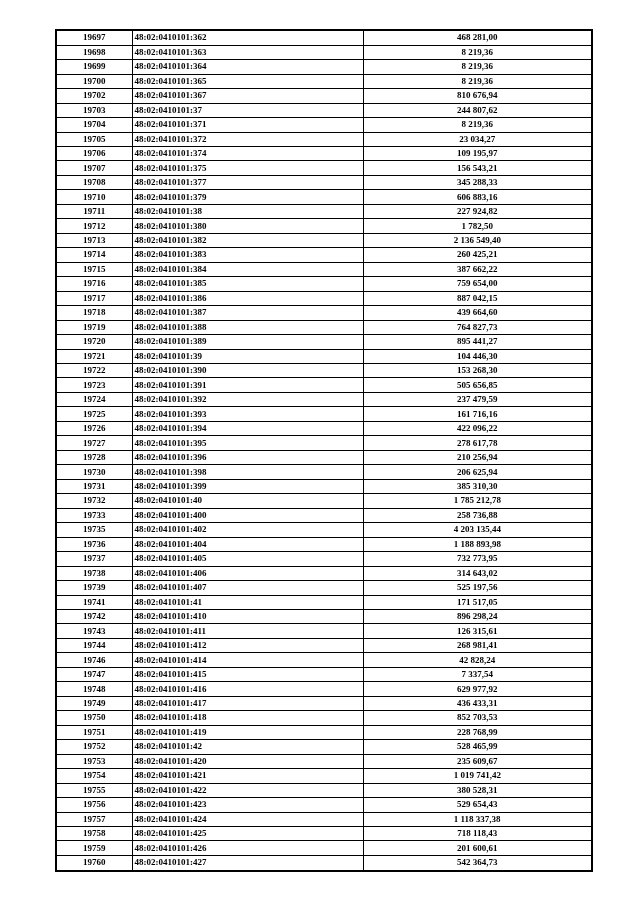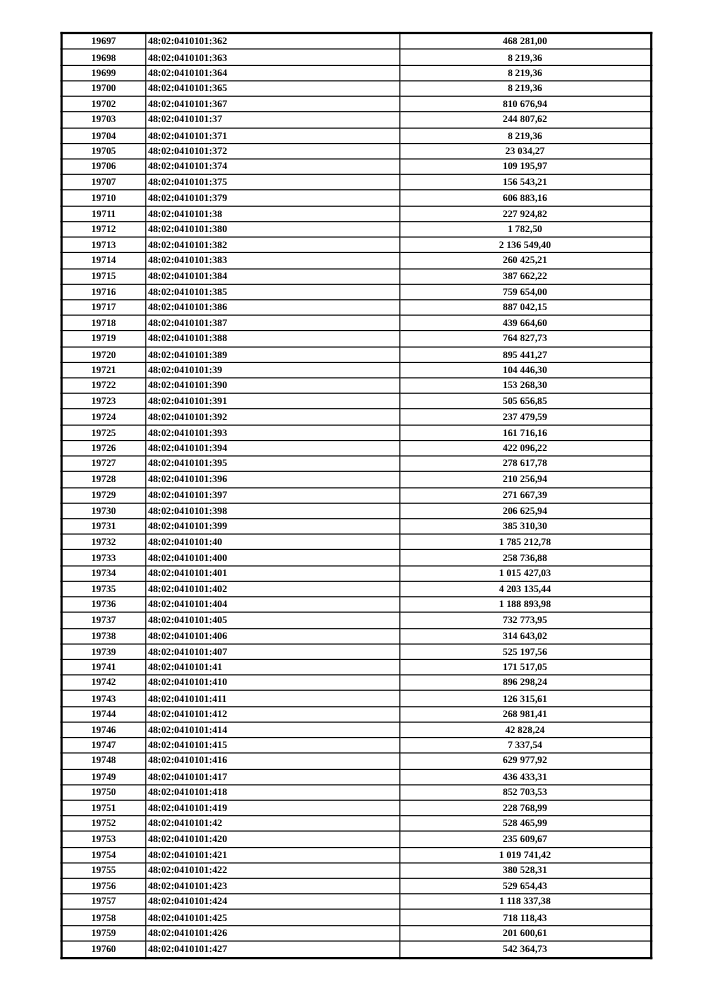--- a/index.html
+++ b/index.html
@@ -92,20 +92,25 @@
     <td class="col-num">19706</td>
     <td class="col-code">48:02:0410101:374</td>
     <td class="col-value">109 195,97</td>
   </tr>
         <tr>
     <td class="col-num">19707</td>
     <td class="col-code">48:02:0410101:375</td>
     <td class="col-value">156 543,21</td>
   </tr>
         <tr>
+    <td class="col-num">19708</td>
+    <td class="col-code">48:02:0410101:377</td>
+    <td class="col-value">345 288,33</td>
+  </tr>
+        <tr>
     <td class="col-num">19710</td>
     <td class="col-code">48:02:0410101:379</td>
     <td class="col-value">606 883,16</td>
   </tr>
         <tr>
     <td class="col-num">19711</td>
     <td class="col-code">48:02:0410101:38</td>
     <td class="col-value">227 924,82</td>
   </tr>
         <tr>
@@ -187,48 +192,38 @@
     <td class="col-num">19727</td>
     <td class="col-code">48:02:0410101:395</td>
     <td class="col-value">278 617,78</td>
   </tr>
         <tr>
     <td class="col-num">19728</td>
     <td class="col-code">48:02:0410101:396</td>
     <td class="col-value">210 256,94</td>
   </tr>
         <tr>
-    <td class="col-num">19729</td>
-    <td class="col-code">48:02:0410101:397</td>
-    <td class="col-value">271 667,39</td>
-  </tr>
-        <tr>
     <td class="col-num">19730</td>
     <td class="col-code">48:02:0410101:398</td>
     <td class="col-value">206 625,94</td>
   </tr>
         <tr>
     <td class="col-num">19731</td>
     <td class="col-code">48:02:0410101:399</td>
     <td class="col-value">385 310,30</td>
   </tr>
         <tr>
     <td class="col-num">19732</td>
     <td class="col-code">48:02:0410101:40</td>
     <td class="col-value">1 785 212,78</td>
   </tr>
         <tr>
     <td class="col-num">19733</td>
     <td class="col-code">48:02:0410101:400</td>
     <td class="col-value">258 736,88</td>
-  </tr>
-        <tr>
-    <td class="col-num">19734</td>
-    <td class="col-code">48:02:0410101:401</td>
-    <td class="col-value">1 015 427,03</td>
   </tr>
         <tr>
     <td class="col-num">19735</td>
     <td class="col-code">48:02:0410101:402</td>
     <td class="col-value">4 203 135,44</td>
   </tr>
         <tr>
     <td class="col-num">19736</td>
     <td class="col-code">48:02:0410101:404</td>
     <td class="col-value">1 188 893,98</td>

